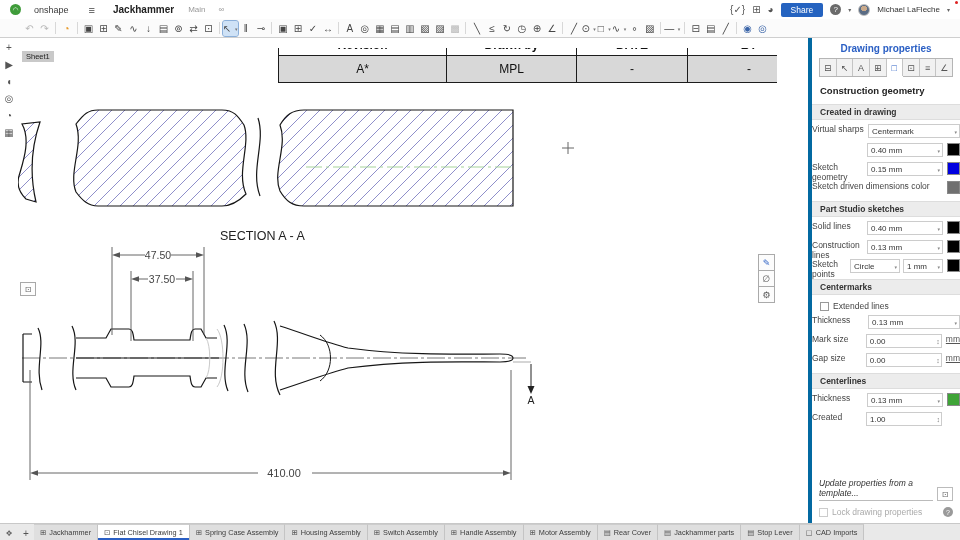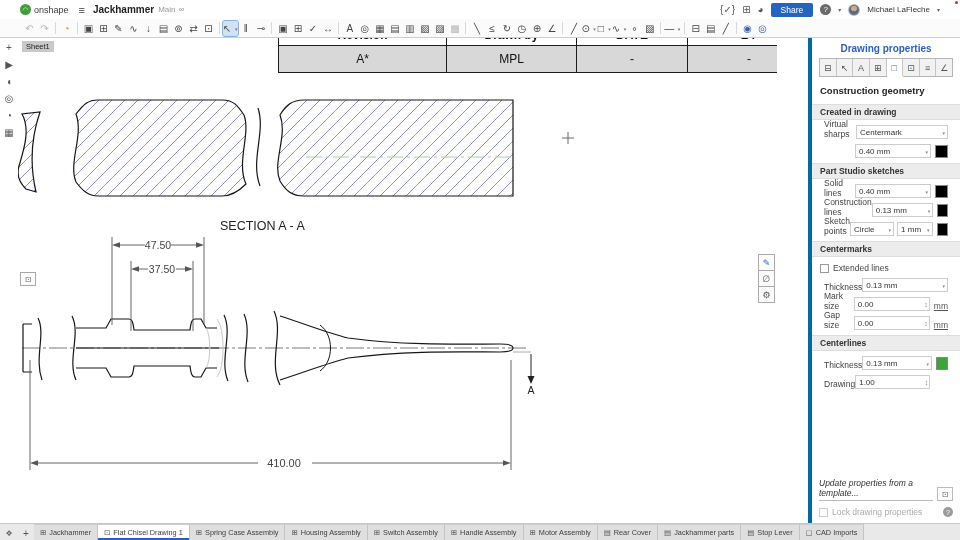--- a/index.html
+++ b/index.html
@@ -1,20 +1,20 @@
 <!DOCTYPE html>
 <html><head>
 <meta charset="utf-8">
 <style>
   html,body{margin:0;padding:0;background:#fff;}
   *{box-sizing:border-box;font-family:"Liberation Sans","DejaVu Sans",sans-serif;}
   #app{position:relative;width:960px;height:540px;background:#fff;overflow:hidden;font-size:9px;color:#333;}
 
   
-  #topbar{position:absolute;left:0;top:0;width:960px;height:19px;background:#fff;display:flex;align-items:center;padding:0 20px;}
+  #topbar{position:absolute;left:0;top:0;width:960px;height:19px;background:#fff;display:flex;align-items:center;padding:0 10px;gap:10px;}
   .logo-circle{width:11px;height:11px;border-radius:50%;background:#3f9c3a;display:inline-flex;align-items:center;justify-content:center;color:#fff;font-size:7px;margin-right:3px;}
   .logo-text{font-size:9px;color:#3b3b3b;margin-right:10px;}
   .hamburger{font-size:11px;color:#444;margin-right:8px;cursor:pointer;}
   .doc-title{font-size:10px;font-weight:bold;color:#222;margin-right:4px;}
   .doc-workspace{font-size:8px;color:#999;margin-right:3px;text-align:center;}
   .link-ic{font-size:8px;color:#999;}
   #topbar-right{margin-left:auto;display:flex;align-items:center;gap:7px;}
   .tb-glyph{font-size:10px;color:#555;cursor:pointer;}
   .share-btn{background:#2563c0;color:#fff;font-size:8.5px;padding:2px 10px;border-radius:2px;cursor:pointer;}
   .help-circle{width:11px;height:11px;border-radius:50%;background:#6b6b6b;color:#fff;font-size:8px;display:inline-flex;align-items:center;justify-content:center;}
@@ -33,41 +33,41 @@
   .t-icon.has-caret{padding-right:7px;}
   .t-icon.has-caret::after{content:"▾";font-size:5px;color:#777;position:absolute;right:1px;top:5px;}
   .t-div{border-left:1px solid #d8d8d8;height:12px;margin:0 3px;}
   #panel-toggle-btn{position:absolute;left:3px;top:22px;font-size:10px;color:#444;cursor:pointer;}
 
   
   #leftrail{position:absolute;left:0;top:38px;width:18px;bottom:17px;background:#fff;display:flex;flex-direction:column;align-items:center;padding-top:4px;gap:6px;}
   .rail-icon{font-size:10px;color:#555;cursor:pointer;line-height:11px;}
 
   
-  #canvas{position:absolute;left:18px;top:38px;width:759px;height:485px;background:#fff;overflow:hidden;}
+  #canvas{position:absolute;left:18px;top:48px;width:759px;height:485px;background:#fff;overflow:hidden;}
   #sheet-chip{position:absolute;left:4px;top:3px;background:#c9c9c9;color:#222;font-size:7.5px;padding:1px 4px;cursor:pointer;}
   #title-table{position:absolute;left:260px;top:-14px;display:flex;flex-direction:column;border:1.5px solid #1c1c1c;}
   .tt-row{display:flex;}
   .tt-cell{border-right:1.5px solid #1c1c1c;display:flex;align-items:center;justify-content:center;font-size:12px;color:#111;}
   .tt-cell:last-child{border-right:none;}
   .tt-head .tt-cell{height:20px;font-weight:bold;background:#fff;}
   .tt-val .tt-cell{height:27px;background:#d8d8d8;border-top:1.5px solid #1c1c1c;}
   .c0{width:168px}.c1{width:130px}.c2{width:111px}.c3{width:122px}
   #sheet-mini-btn{position:absolute;left:2px;top:234px;width:16px;height:14px;border:1px solid #a8a8a8;background:#fdfdfd;display:flex;align-items:center;justify-content:center;font-size:8px;color:#666;cursor:pointer;}
 
   
   #panel{position:absolute;right:0;top:38px;width:152px;height:485px;background:#fff;border-left:4px solid #0369a1;display:flex;flex-direction:column;}
   .panel-title{text-align:center;color:#2a5fc4;font-weight:bold;font-size:10px;padding:5px 0 4px;}
   .ptabs{display:flex;margin:0 7px;height:19px;border:1px solid #b5b5b5;background:#f1f1f1;}
   .ptab{flex:1;display:flex;align-items:center;justify-content:center;border-right:1px solid #c4c4c4;font-size:9px;color:#555;cursor:pointer;}
   .ptab:last-child{border-right:none;}
   .ptab.active{background:#fff;color:#2a5fc4;box-shadow:0 1px 0 #fff;}
   .pheading{font-weight:bold;font-size:9.5px;color:#222;margin:8px 8px 3px;}
   .psection{background:#ececec;border-top:1px solid #ddd;border-bottom:1px solid #ddd;font-size:8.5px;font-weight:bold;color:#333;padding:2px 8px;margin-top:5px;}
-  .prow{display:flex;align-items:flex-end;margin:4px 12px 0;height:15px;font-size:8.5px;color:#444;}
+  .prow{display:flex;align-items:flex-start;margin:4px 0 0;height:15px;font-size:8.5px;color:#444;}
   .plabel{flex:1;}
   .pselect{height:14px;border:1px solid #ccc;background:#fff;display:flex;align-items:center;padding:0 3px;font-size:8px;color:#333;cursor:pointer;position:relative;}
   .pselect::after{content:"▾";font-size:5px;color:#888;position:absolute;right:2px;top:4px;}
   .w76{width:76px;} .w50{width:50px;margin-right:3px;} .w40{width:40px;} .w92{width:92px;}
   .swatch{width:13px;height:13px;margin-left:4px;border:1px solid #888;cursor:pointer;}
   .sw-black{background:#000;} .sw-blue{background:#0000e0;} .sw-gray{background:#707070;} .sw-green{background:#3fa437;}
   .numwrap{width:76px;height:14px;border:1px solid #ccc;background:#fff;display:flex;align-items:center;}
   .numwrap input{border:none;outline:none;width:100%;font-size:8px;color:#333;padding:0 3px;background:transparent;}
   .stepper{font-size:7px;color:#777;padding-right:1px;cursor:pointer;}
   .unit{margin-left:4px;color:#555;text-decoration:underline;}
@@ -298,20 +298,31 @@
           <span>Centermark</span>
         </div>
     </div>
     <div class="prow">
       <span class="plabel"></span>
       <div class="pselect w76">
           <span>0.40 mm</span>
         </div>
       <span class="swatch sw-black"></span>
     </div>
+    <div class="prow">
+      <span class="plabel">Sketch geometry</span>
+      <div class="pselect w76">
+          <span>0.15 mm</span>
+        </div>
+      <span class="swatch sw-blue"></span>
+    </div>
+    <div class="prow">
+      <span class="plabel">Sketch driven dimensions color</span>
+      <span class="swatch sw-gray"></span>
+    </div>
 
     <div class="psection">Part Studio sketches</div>
     <div class="prow">
       <span class="plabel">Solid lines</span>
       <div class="pselect w76">
           <span>0.40 mm</span>
         </div>
       <span class="swatch sw-black"></span>
     </div>
     <div class="prow">
@@ -362,21 +373,21 @@
 
     <div class="psection">Centerlines</div>
     <div class="prow">
       <span class="plabel">Thickness</span>
       <div class="pselect w76">
           <span>0.13 mm</span>
         </div>
       <span class="swatch sw-green"></span>
     </div>
     <div class="prow">
-      <span class="plabel">Drawing</span>
+      <span class="plabel">Created</span>
       <div class="numwrap">
           <input value="1.00" style="">
           <span class="stepper">↕</span>
         </div>
       <span class="unit" style="width:14px"></span>
     </div>
 
     <div class="panel-spacer"></div>
     <div class="update-row">
       <span class="update-link">Update properties from a template...</span>

